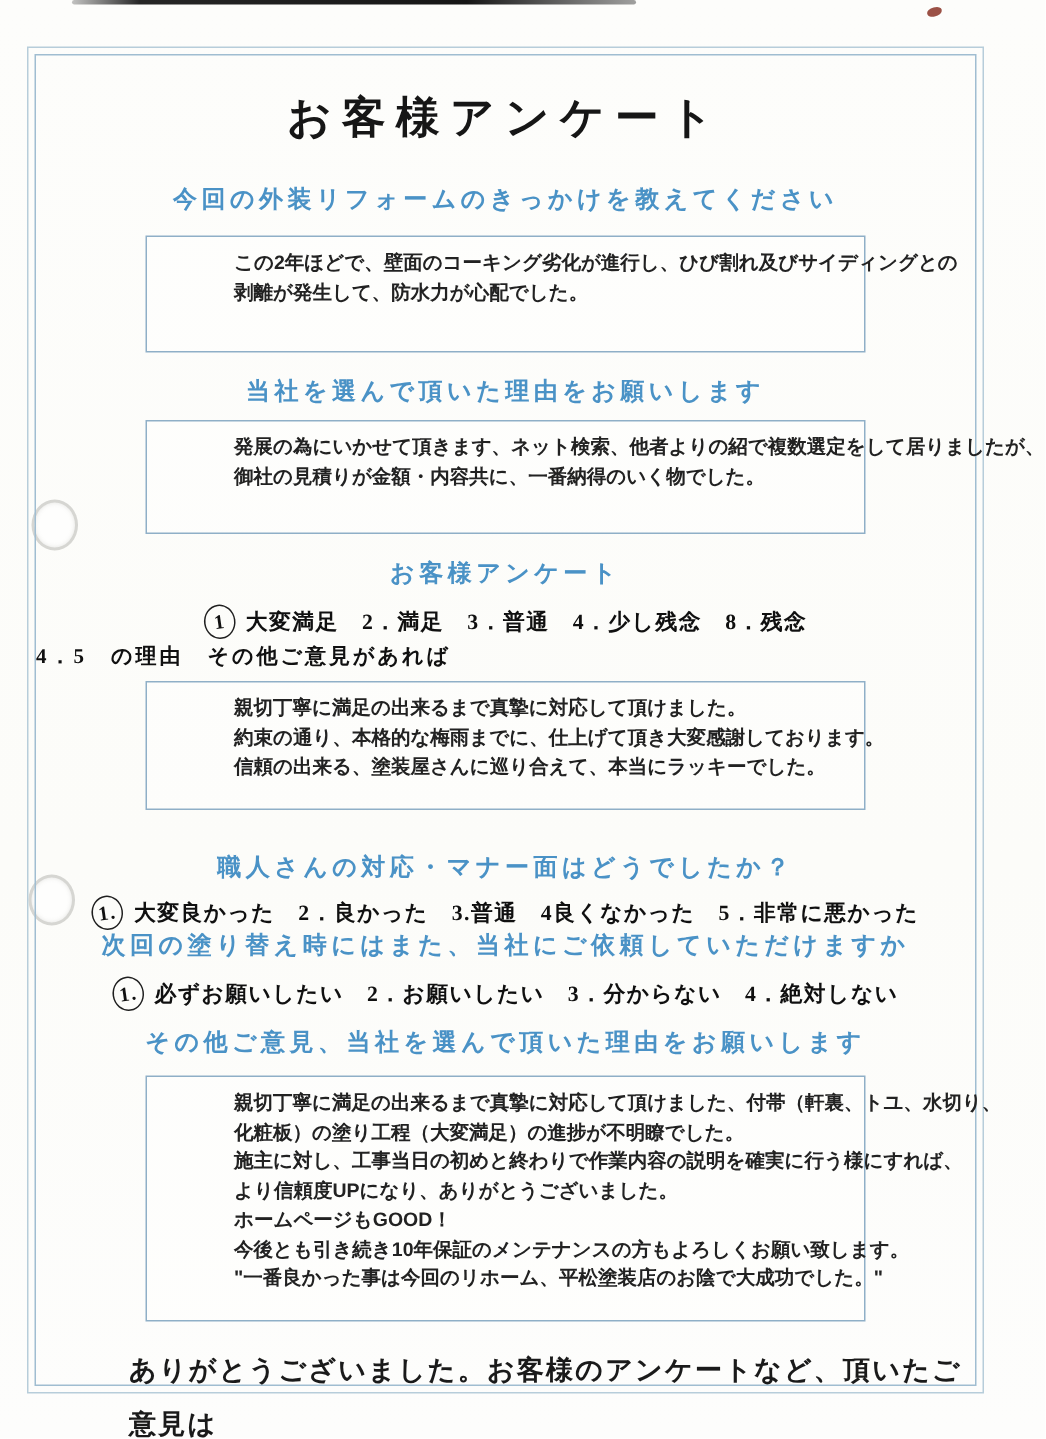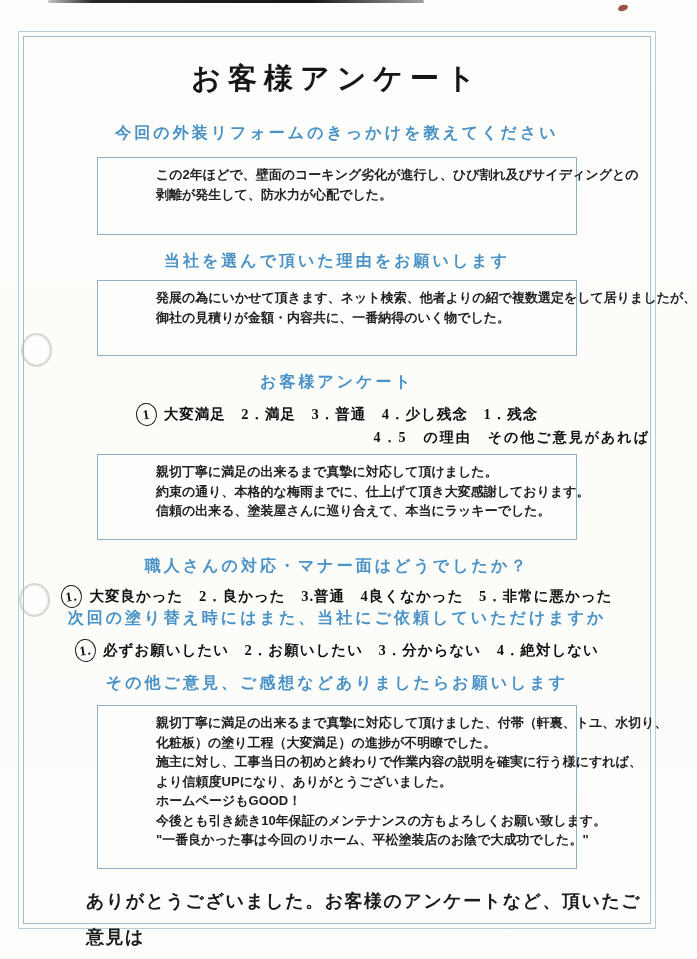--- a/index.html
+++ b/index.html
@@ -79,21 +79,21 @@
   }
   .circled{
     display:inline-block;
     border:1.6px solid #1f1f1f;border-radius:50%;
     min-width:19px;height:21px;line-height:21px;
     font-size:13.5px;text-align:center;
     transform:rotate(-8deg);
     margin-right:7px;
   }
   .sub-note{
-    text-align:right;
+    text-align:left;
     font-family:"Liberation Serif", serif;
     font-size:14px;font-weight:700;color:#101010;
     letter-spacing:2px;
   }
   .thanks{
     font-family:"Liberation Serif", serif;
     font-size:18px;font-weight:700;color:#1a1a1a;
     letter-spacing:1.5px;line-height:2.0;
     padding-left:62px;
   }
@@ -127,40 +127,40 @@
         </div>
 
         <div class="q-heading" style="margin-top:16px;">当社を選んで頂いた理由をお願いします</div>
         <div class="abox" style="margin-top:8px;min-height:60px;">
           <div>発展の為にいかせて頂きます、ネット検索、他者よりの紹で複数選定をして居りましたが、</div>
           <div>御社の見積りが金額・内容共に、一番納得のいく物でした。</div>
         </div>
 
         <div class="q-heading" style="margin-top:16px;">お客様アンケート</div>
         <div class="opts" style="margin-top:10px;">
-          <span class="circled">1</span><span>大変満足　2．満足　3．普通　4．少し残念　1．残念</span>
+          <span class="circled">1</span><span>大変満足　2．満足　3．普通　4．少し残念　8．残念</span>
         </div>
         <div class="sub-note" style="margin-top:3px;">4．5　の理由　その他ご意見があれば</div>
         <div class="abox" style="margin-top:7px;min-height:70px;">
           <div>親切丁寧に満足の出来るまで真摯に対応して頂けました。</div>
           <div>約束の通り、本格的な梅雨までに、仕上げて頂き大変感謝しております。</div>
           <div>信頼の出来る、塗装屋さんに巡り合えて、本当にラッキーでした。</div>
         </div>
 
-        <div class="q-heading" style="margin-top:16px;">職人さんの対応・マナー面はどうでしたか？</div>
+        <div class="q-heading" style="margin-top:28px;">職人さんの対応・マナー面はどうでしたか？</div>
         <div class="opts" style="margin-top:8px;">
           <span class="circled">1.</span><span>大変良かった　2．良かった　3.普通　4良くなかった　5．非常に悪かった</span>
         </div>
 
         <div class="q-heading" style="">次回の塗り替え時にはまた、当社にご依頼していただけますか</div>
         <div class="opts" style="margin-top:10px;">
           <span class="circled">1.</span><span>必ずお願いしたい　2．お願いしたい　3．分からない　4．絶対しない</span>
         </div>
 
-        <div class="q-heading" style="margin-top:11px;">その他ご意見、ご感想などありましたらお願いします</div>
+        <div class="q-heading" style="margin-top:11px;">その他ご意見、当社を選んで頂いた理由をお願いします</div>
         <div class="abox" style="margin-top:11px;min-height:148px;">
           <div>親切丁寧に満足の出来るまで真摯に対応して頂けました、付帯（軒裏、トユ、水切り、</div>
           <div>化粧板）の塗り工程（大変満足）の進捗が不明瞭でした。</div>
           <div>施主に対し、工事当日の初めと終わりで作業内容の説明を確実に行う様にすれば、</div>
           <div>より信頼度UPになり、ありがとうございました。</div>
           <div>ホームページもGOOD！</div>
           <div>今後とも引き続き10年保証のメンテナンスの方もよろしくお願い致します。</div>
           <div>"一番良かった事は今回のリホーム、平松塗装店のお陰で大成功でした。"</div>
         </div>
 

